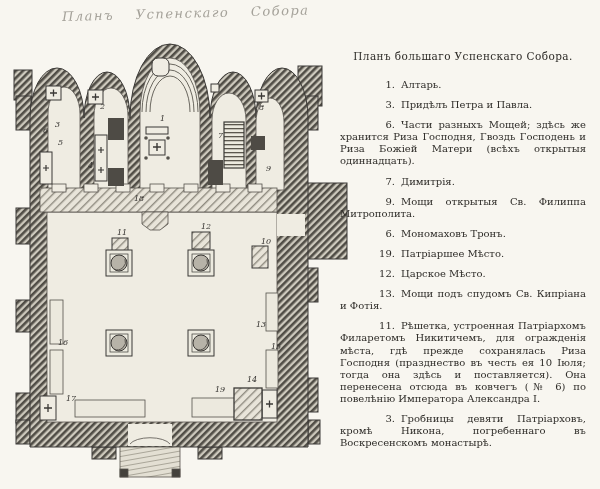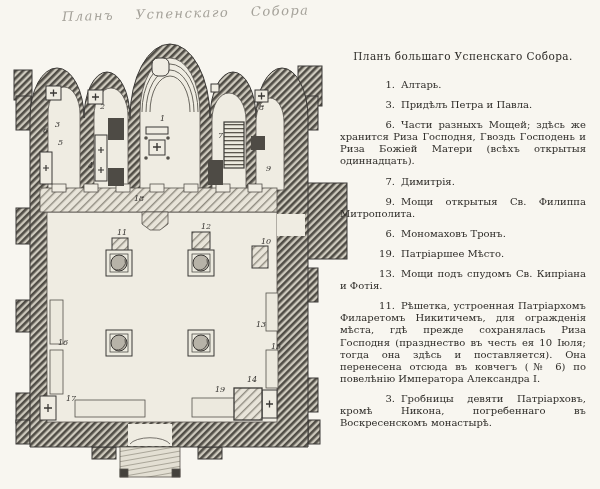--- a/index.html
+++ b/index.html
@@ -247,20 +247,21 @@
 
   <p class="item"><span class="num">7.</span><span class="txt">Димитрія.</span></p>
 
 
   <p class="item"><span class="num">9.</span><span class="txt">Мощи открытыя Св. Филиппа Митрополита.</span></p>
 
   <p class="item"><span class="num">6.</span><span class="txt">Мономаховъ Тронъ.</span></p>
 
   <p class="item"><span class="num">19.</span><span class="txt">Патріаршее Мѣсто.</span></p>
 
+  <p class="item"><span class="num">12.</span><span class="txt">Царское Мѣсто.</span></p>
 
   <p class="item"><span class="num">13.</span><span class="txt">Мощи подъ спудомъ Св. Кипріана и Фотія.</span></p>
 
   <p class="item"><span class="num">11.</span><span class="txt">Рѣшетка, устроенная Патріархомъ Филаретомъ Никитичемъ, для огражденія мѣста, гдѣ прежде сохранялась Риза Господня (празднество въ честь ея 10 Іюля; тогда она здѣсь и поставляется). Она перенесена отсюда въ ковчегъ (№ 6) по повелѣнію Императора Александра I.</span></p>
 
   <p class="item"><span class="num">3.</span><span class="txt">Гробницы девяти Патріарховъ, кромѣ Никона, погребеннаго въ Воскресенскомъ монастырѣ.</span></p>
 
 </div>
   </div>
 

